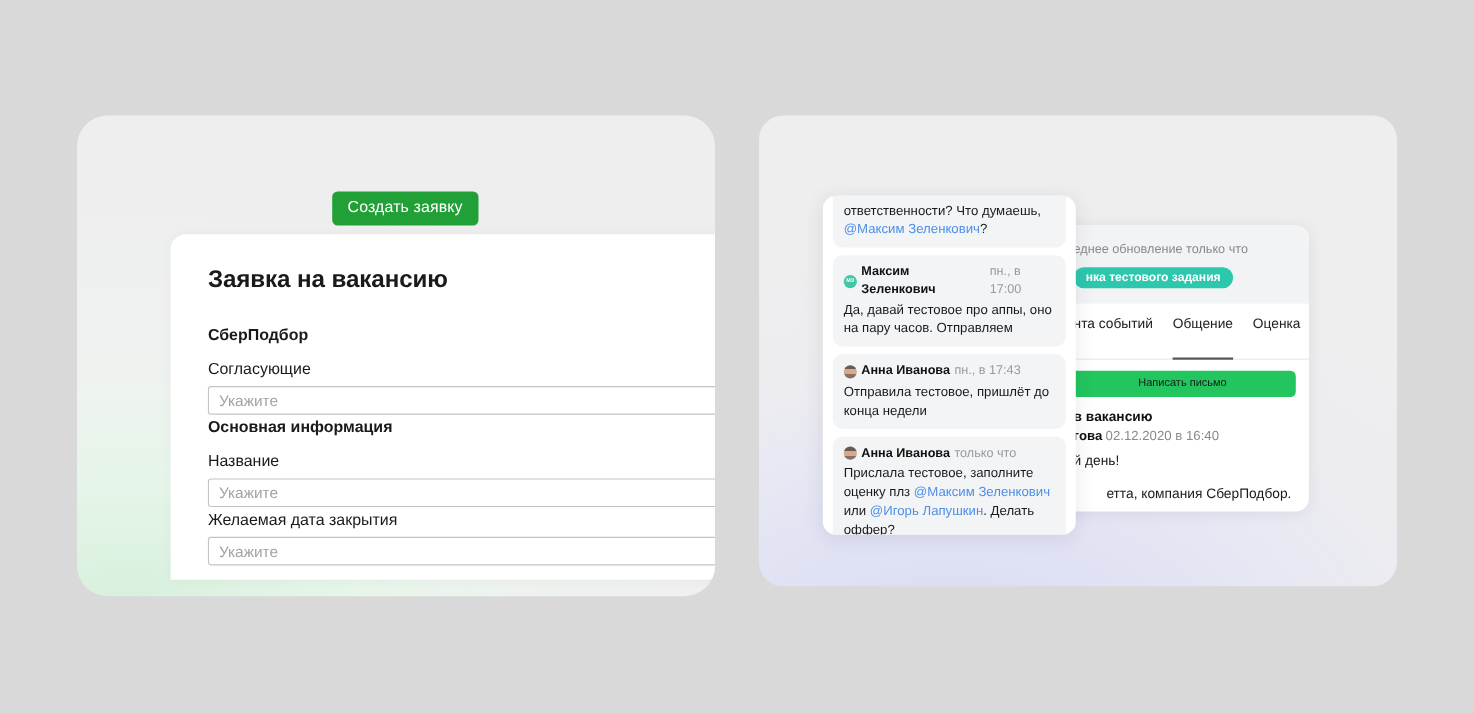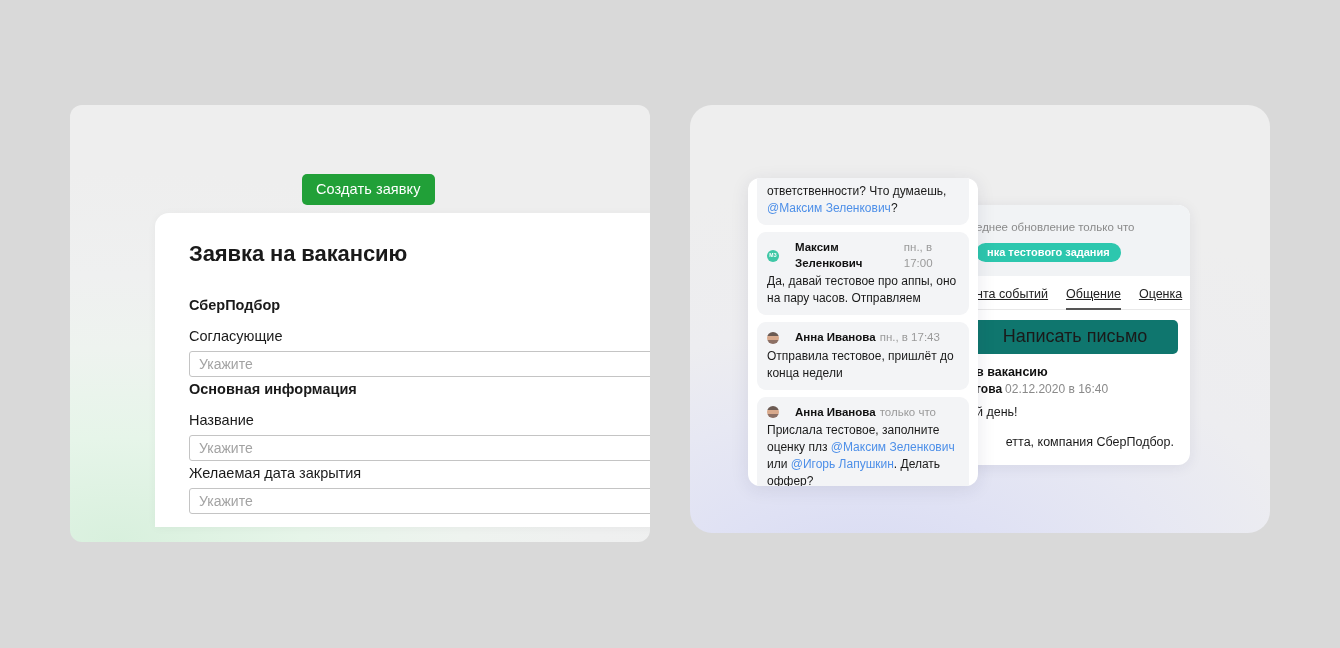--- a/index.html
+++ b/index.html
@@ -9,21 +9,21 @@
     background:#d9d9d9;
     font-family:"Liberation Sans","DejaVu Sans",sans-serif;
     overflow:hidden;
     position:relative;
   }
   .stage{position:absolute;inset:0;}
 
   
   #left-panel{
     position:absolute;left:70px;top:105px;width:580px;height:437px;
-    border-radius:12px;
+    border-radius:28px;
     background:
       radial-gradient(115% 85% at 8% 100%, #d8f0dd 0%, #e6f5e9 28%, #eef3ef 52%, #eff0f0 72%, #eeeeee 100%);
     overflow:hidden;
   }
   #create-request-button{
     position:absolute;left:232px;top:69px;
     background:#21a038;color:#ffffff;
     border:none;border-radius:5px;
     font-family:"Liberation Sans",sans-serif;
     font-size:14.5px;font-weight:400;
@@ -99,29 +99,29 @@
     padding:3px 11px 4px 11px;border-radius:11px;
     white-space:nowrap;
   }
   #candidate-tabs{
     display:flex;gap:18px;
     padding:11px 16px 0 16px;
     border-bottom:1px solid #e8e8e8;
     font-size:12.5px;color:#222;
   }
   .tab-item{
-    padding-bottom:7px;white-space:nowrap;cursor:pointer;
-    border-bottom:2px solid transparent;margin-bottom:-1px;text-decoration:underline;
+    padding-bottom:24px;white-space:nowrap;cursor:pointer;
+    border-bottom:2px solid transparent;margin-bottom:-1px;
   }
   .tab-item.active{border-bottom-color:#555;}
   #write-letter-button{
     display:block;width:calc(100% - 24px);margin:10px 12px 0 12px;
-    background:#0f766e;border:none;border-radius:5px;
+    background:#22c55e;border:none;border-radius:5px;
     font-family:"Liberation Sans",sans-serif;
-    font-size:18px;color:#1a1a1a;
+    font-size:10px;color:#1a1a1a;
     padding:6px 0 7px 0;cursor:pointer;white-space:nowrap;
   }
   #letter-body{padding:11px 16px 0 16px;}
   #letter-subject{
     font-size:12.5px;font-weight:700;color:#111;margin:0 0 3px 0;white-space:nowrap;
   }
   #letter-meta{font-size:12px;margin:0 0 7px 0;white-space:nowrap;}
   #letter-meta .author{font-weight:700;color:#111;}
   #letter-meta .date{color:#8a8a8a;margin-left:3px;}
   .letter-line{font-size:12.5px;color:#1a1a1a;margin:0 0 2px 0;white-space:nowrap;line-height:1.45;}
@@ -141,21 +141,21 @@
     padding:8px 10px 8px 10px;margin-bottom:7px;
   }
   .message:first-child{
     border-top-left-radius:0;border-top-right-radius:0;
     padding-top:5px;margin-top:0;
   }
   .msg-head{
     font-size:11.5px;line-height:1.35;margin-bottom:2px;
     display:flex;align-items:center;gap:4px;
   }
-  .msg-author{font-weight:700;color:#111;margin-left:12px;}
+  .msg-author{font-weight:700;color:#111;}
   .msg-time{color:#9a9a9a;font-weight:400;}
   .msg-text{font-size:12px;line-height:1.42;color:#1a1a1a;}
   .mention{color:#4d8fe8;}
   .avatar{
     width:12px;height:12px;border-radius:50%;
     flex:0 0 12px;display:inline-block;
     position:relative;overflow:hidden;
   }
   .avatar-initials{
     background:#3fc7a6;color:#ffffff;

